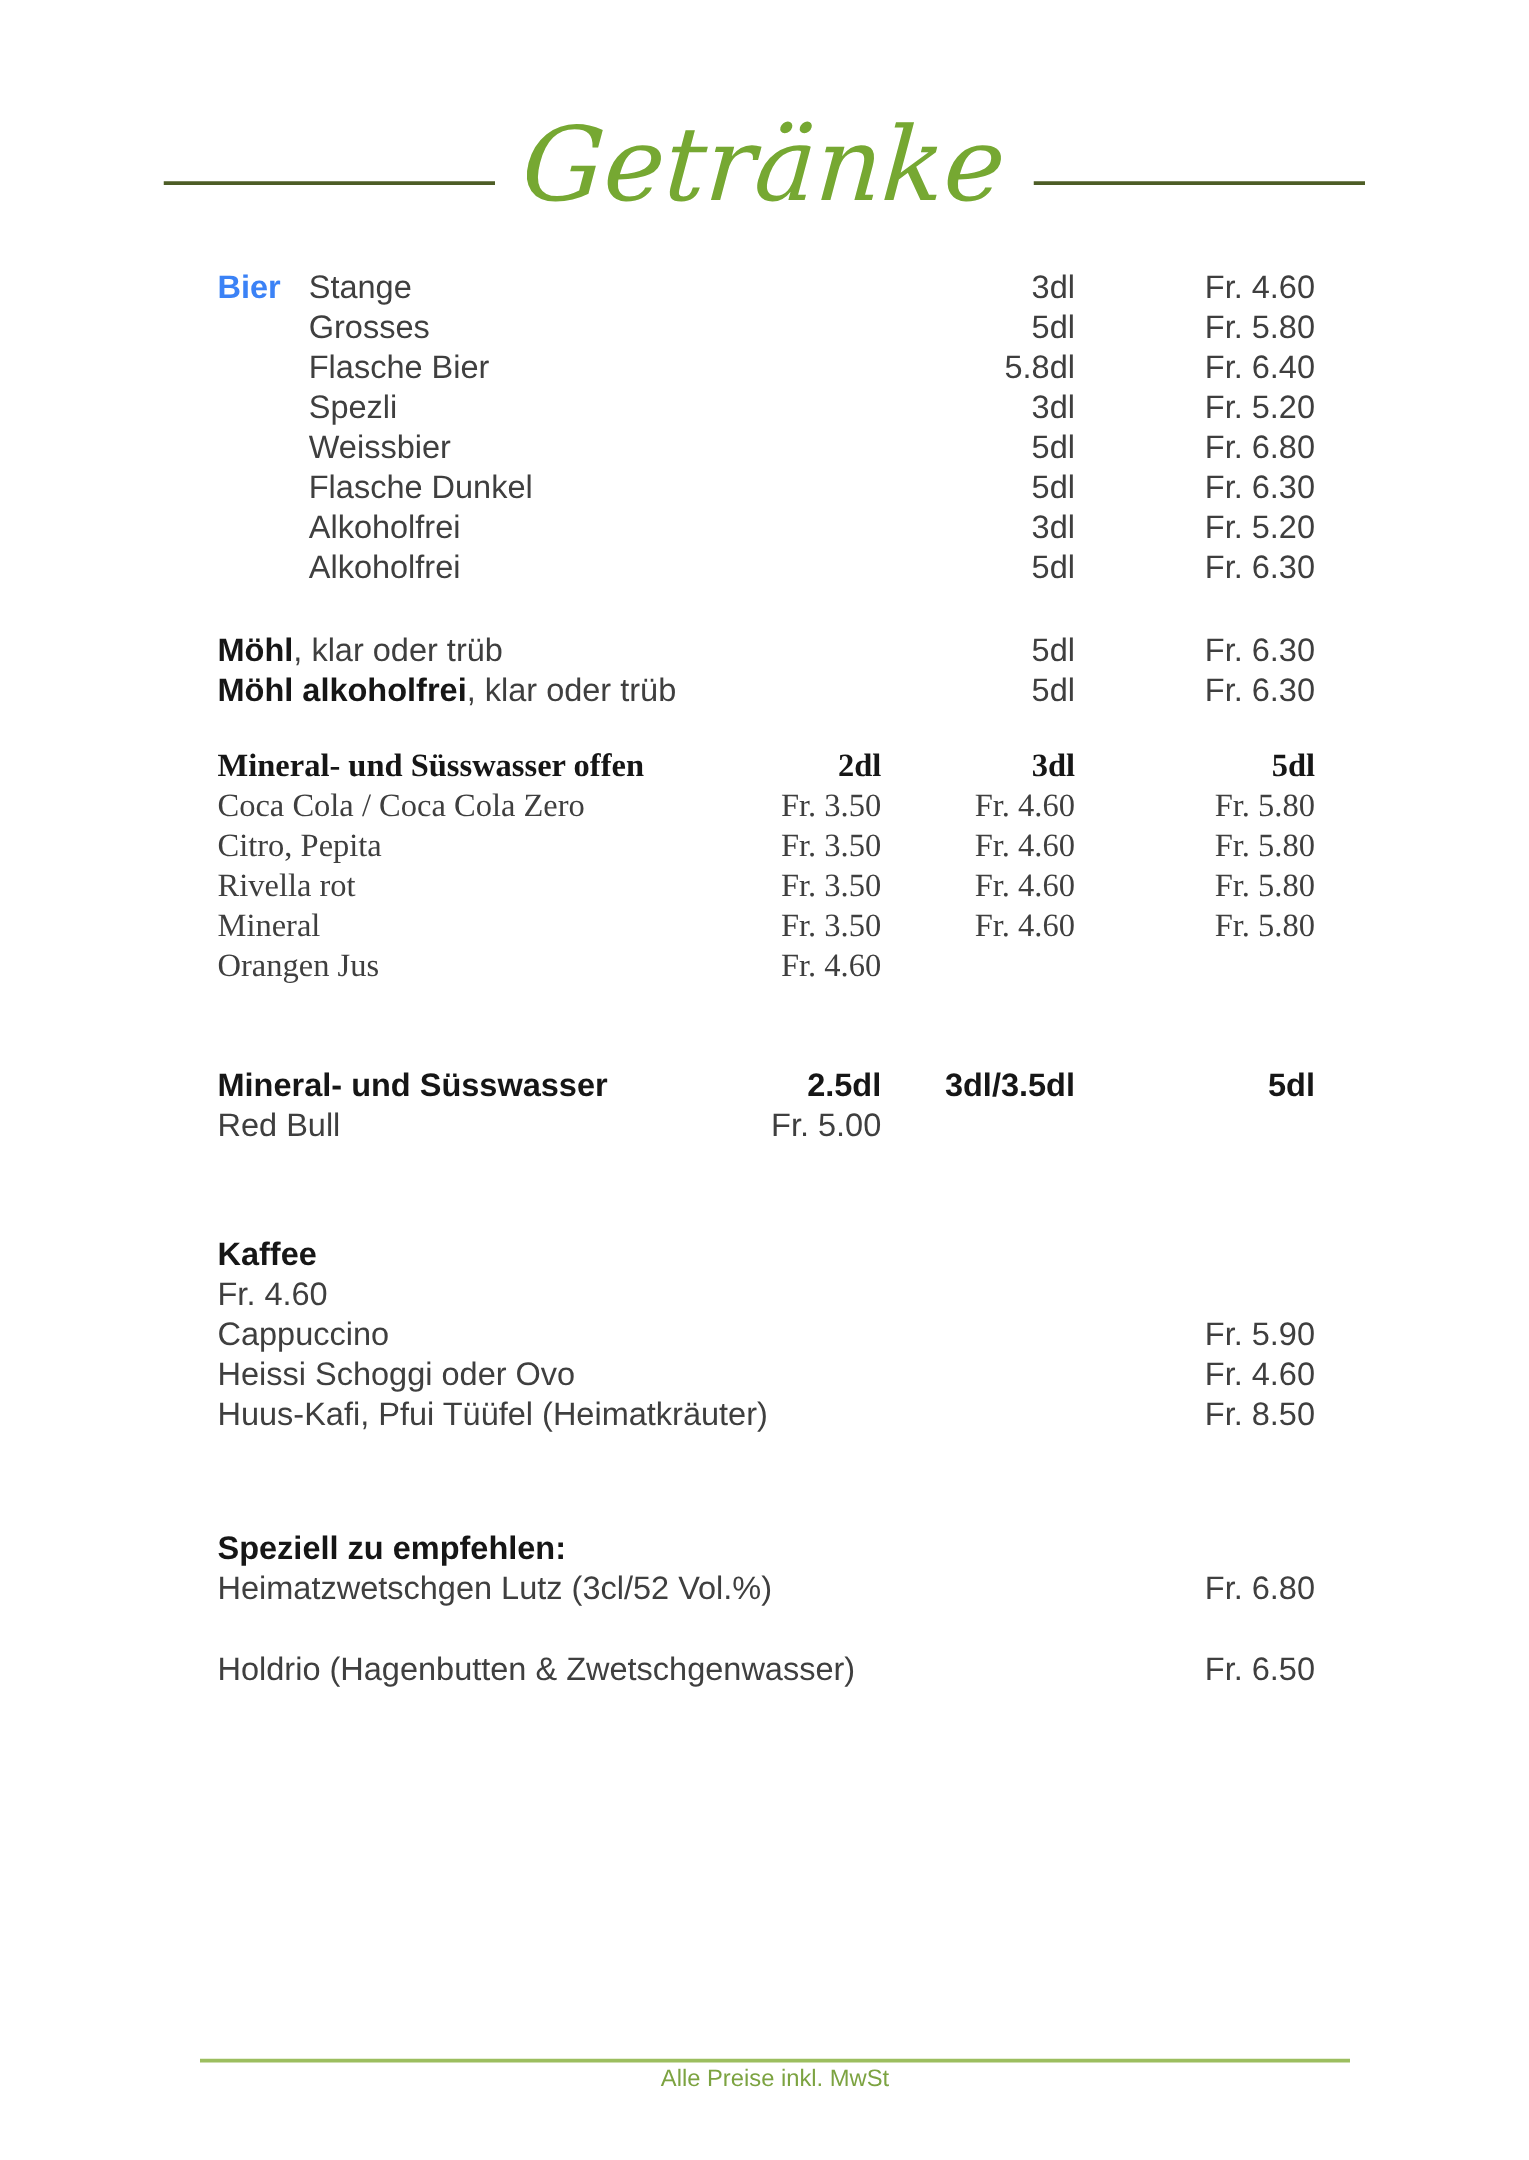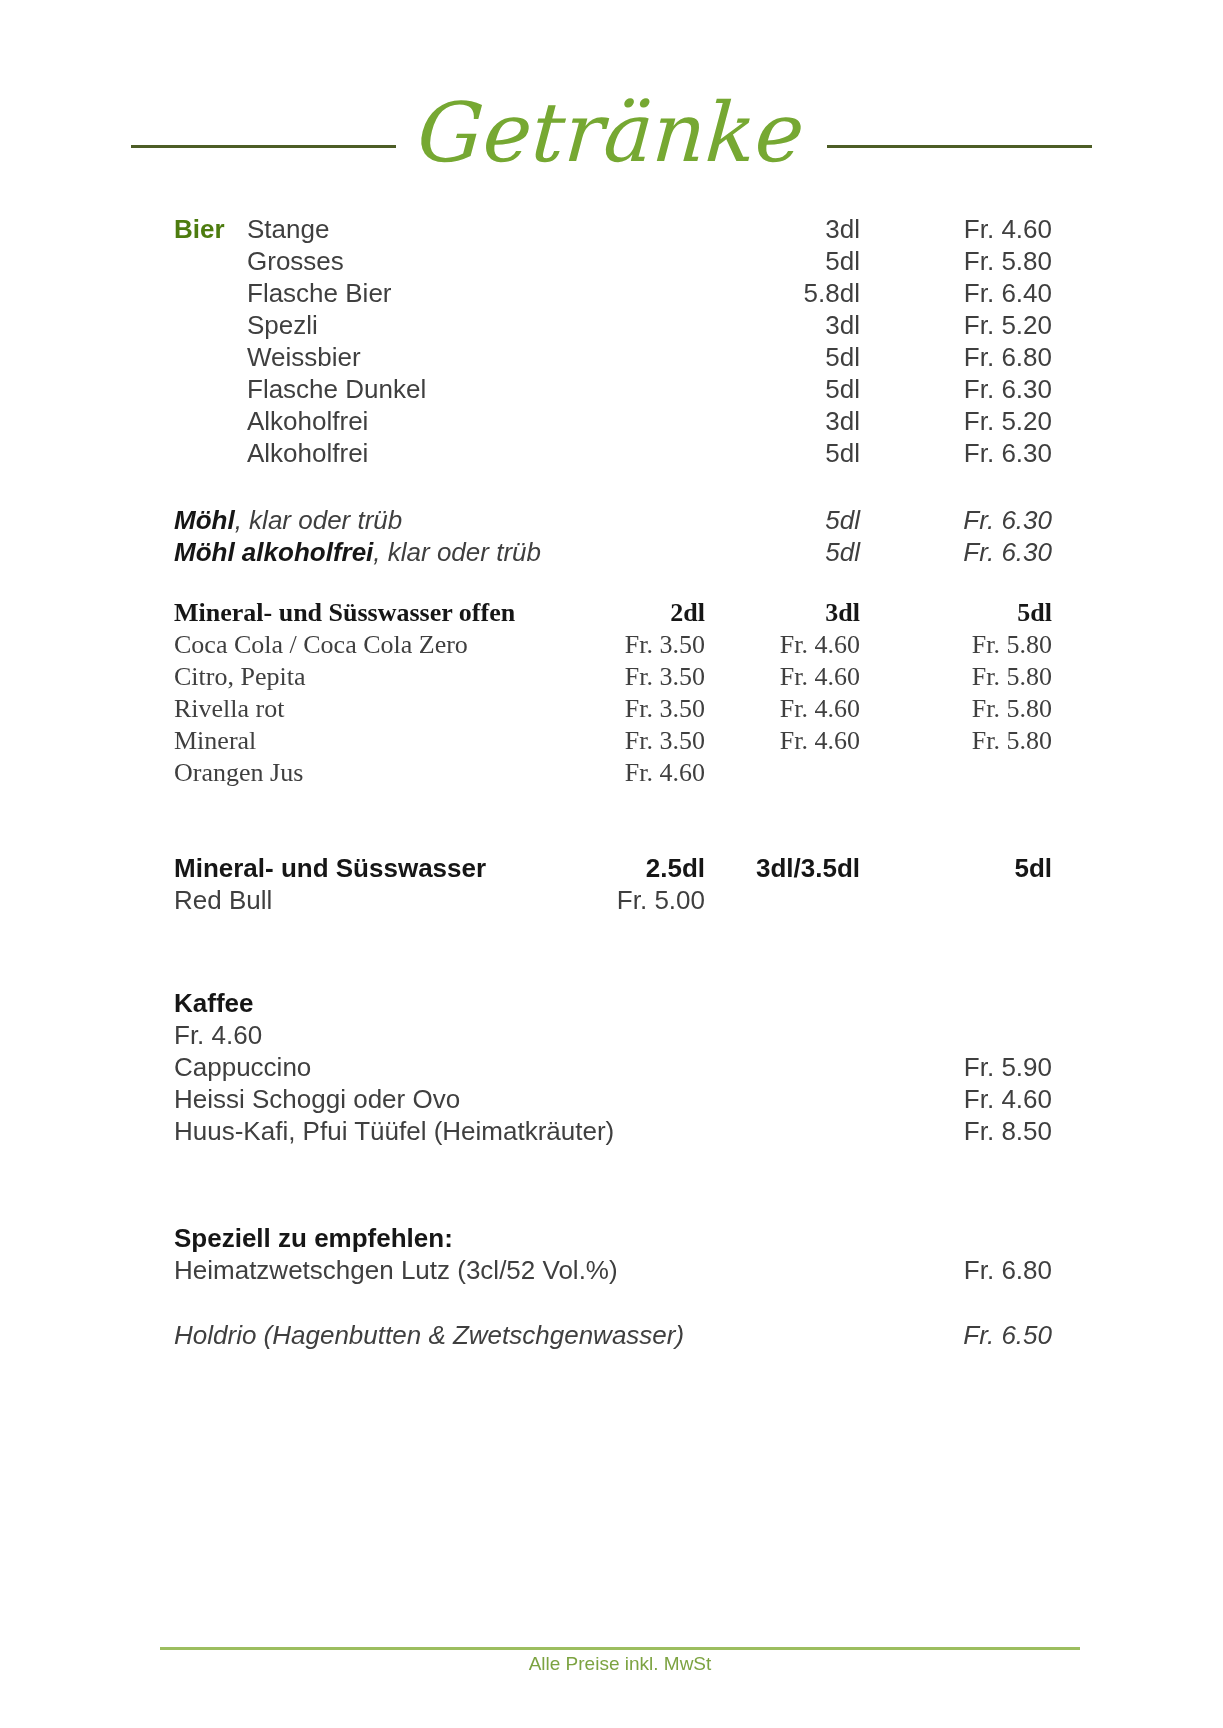--- a/index.html
+++ b/index.html
@@ -52,29 +52,29 @@
   .row { line-height: 32px; }
   .r3 { display: grid; grid-template-columns: 531px 155px 192px; }
   .r4 { display: grid; grid-template-columns: 381px 150px 155px 192px; }
   .r2 { display: flex; justify-content: space-between; }
   .cell-r { text-align: right; white-space: nowrap; }
   .name { white-space: nowrap; }
   .bold { font-weight: 700; color: #161616; }
   .indent { padding-left: 73px; position: relative; }
   .sec-label {
     position: absolute; left: 0; top: 0;
-    font-weight: 700; color: #4d7c0f;
-  }
-
-  .sec-moehl            { margin-top: 35px; font-style: italic; }
+    font-weight: 700; color: #3b82f6;
+  }
+
+  .sec-moehl            { margin-top: 35px; }
   .sec-mineral-offen    { margin-top: 29px; font-family: Liberation Serif, serif; }
   .sec-mineral-flaschen { margin-top: 63px; }
   .sec-kaffee           { margin-top: 71px; }
   .sec-speziell         { margin-top: 75px; }
-  .row-gap              { margin-top: 33px; font-style: italic; }
+  .row-gap              { margin-top: 33px; }
 
   
   .footer-rule {
     position: absolute;
     top: 1647px; left: 160px;
     width: 920px; height: 3px;
     background: #9cbe5f;
   }
   .footer-note {
     position: absolute;

